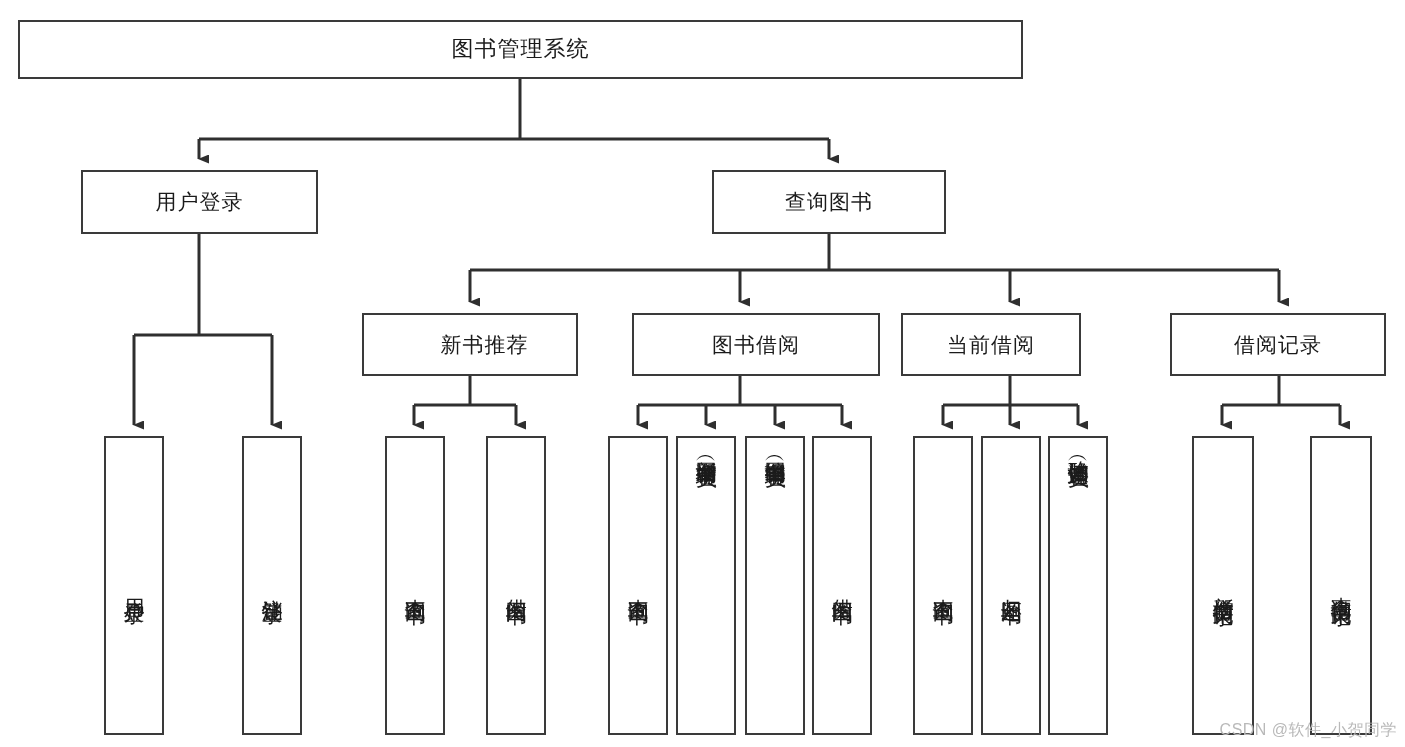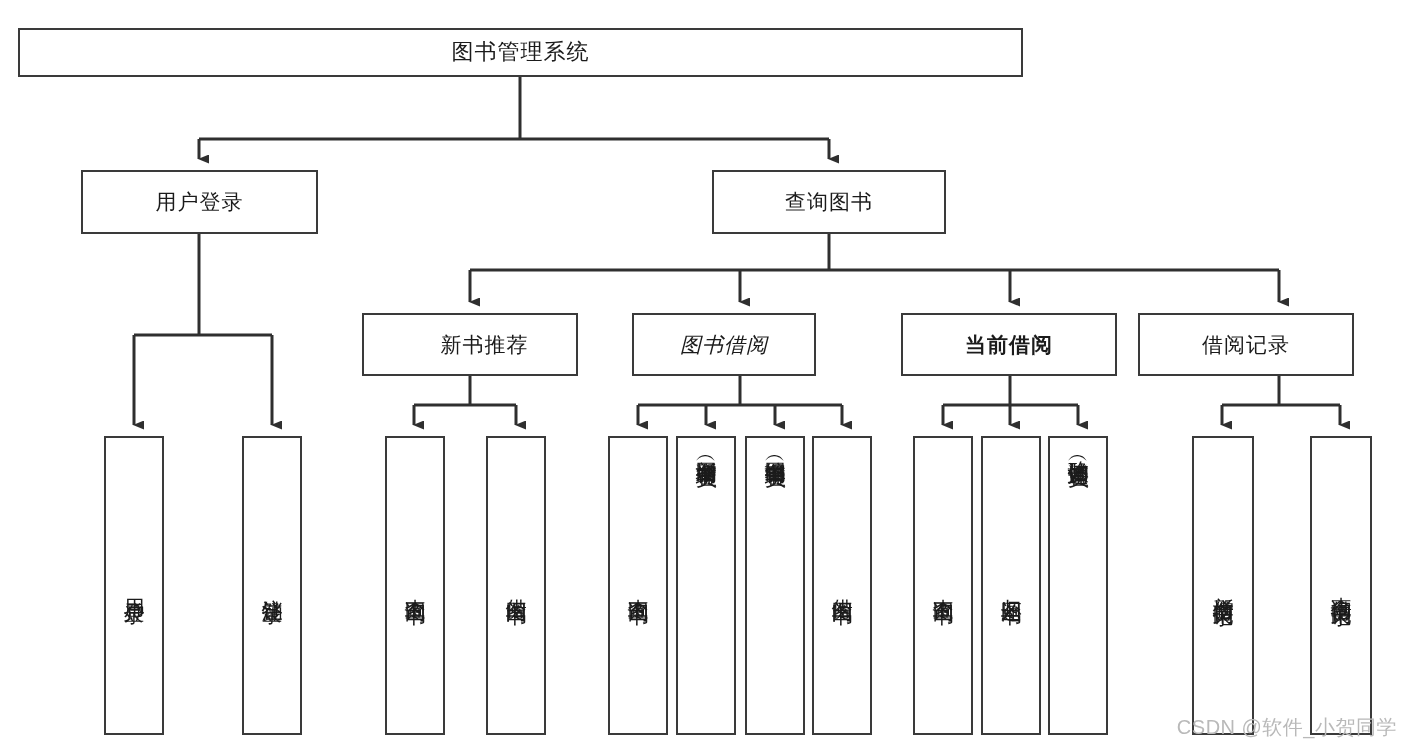--- a/index.html
+++ b/index.html
@@ -70,21 +70,21 @@
     letter-spacing: 1px;
   }
   .node.v.centered {
     align-items: center;
     padding-top: 0;
   }
   #watermark {
     position: absolute;
     right: 8px;
     bottom: 6px;
-    font-size: 20px;
+    font-size: 16px;
     color: #b9b9b9;
     letter-spacing: 0.5px;
     white-space: nowrap;
     z-index: 5;
   }
 </style>
 </head>
 <body>
 
 <div id="diagram-root">
@@ -132,45 +132,45 @@
       <path d="M1010,405 L1010,425" marker-end="url(#arrowhead)"></path>
       <path d="M1078,405 L1078,425" marker-end="url(#arrowhead)"></path>
 
       <path d="M1279,376 L1279,405"></path>
       <path d="M1222,405 L1340,405"></path>
       <path d="M1222,405 L1222,425" marker-end="url(#arrowhead)"></path>
       <path d="M1340,405 L1340,425" marker-end="url(#arrowhead)"></path>
     </g>
   </svg>
 
-  <div class="node h root" style="left:18px; top:28px; width:1005px; height:49px;">
+  <div class="node h root" style="left:18px; top:20px; width:1005px; height:59px;">
     <span class="node-label">图书管理系统</span>
   </div>
 
   <div class="node h" style="left:81px; top:170px; width:237px; height:64px;">
     <span class="node-label">用户登录</span>
   </div>
 
   <div class="node h" style="left:712px; top:170px; width:234px; height:64px;">
     <span class="node-label">查询图书</span>
   </div>
 
   <div class="node h" style="left:362px; top:313px; width:216px; height:63px;padding-left:29px;">
     <span class="node-label">新书推荐</span>
   </div>
 
-  <div class="node h" style="left:632px; top:313px; width:184px; height:63px;font-style:italic;">
+  <div class="node h" style="left:632px; top:313px; width:248px; height:63px;">
     <span class="node-label">图书借阅</span>
   </div>
 
-  <div class="node h" style="left:901px; top:313px; width:216px; height:63px;font-weight:bold;">
+  <div class="node h" style="left:901px; top:313px; width:180px; height:63px;">
     <span class="node-label">当前借阅</span>
   </div>
 
-  <div class="node h" style="left:1138px; top:313px; width:216px; height:63px;">
+  <div class="node h" style="left:1170px; top:313px; width:216px; height:63px;">
     <span class="node-label">借阅记录</span>
   </div>
 
   <div class="node v centered" style="left:104px; top:436px; width:60px; height:299px;">
     <span class="node-label">用户登录</span>
   </div>
 
   <div class="node v centered" style="left:242px; top:436px; width:60px; height:299px;">
     <span class="node-label">注销登录</span>
   </div>

